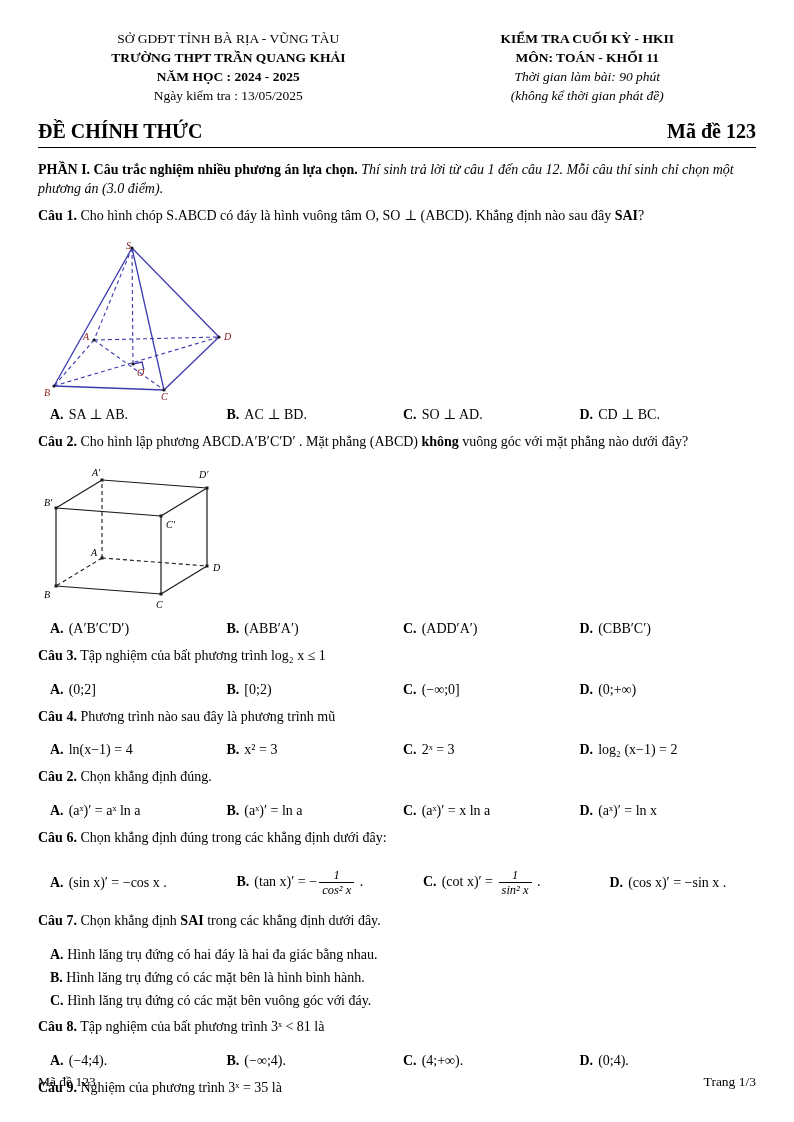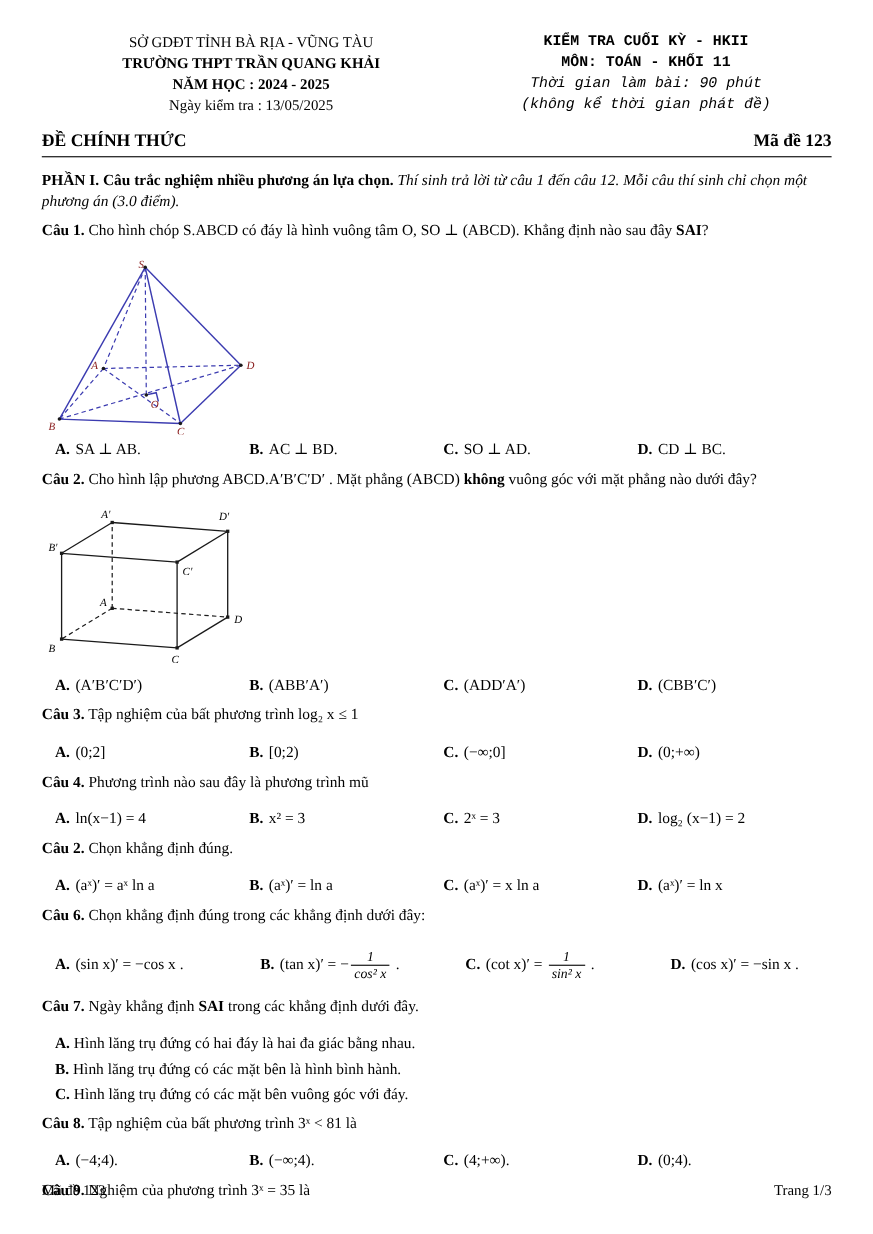--- a/index.html
+++ b/index.html
@@ -1,24 +1,24 @@
 <!DOCTYPE html>
 <html><head>
 <meta charset="utf-8">
 <style>
   html,body{margin:0;padding:0;}
   body{width:794px;height:1122px;background:#ffffff;font-family:"Liberation Serif","DejaVu Serif",serif;color:#000;}
   .page{position:relative;width:794px;height:1122px;padding:30px 38px 16px;box-sizing:border-box;overflow:hidden;}
   .header{display:flex;}
   .h-col{text-align:center;line-height:1.4;font-size:13.5px;}
   .h-left{width:53%;}
-  .h-right{width:47%;font-family:Liberation Mono, monospace;}
+  .h-right{width:47%;}
   .bold{font-weight:bold;}
   .italic{font-style:italic;}
-  .code-row{display:flex;justify-content:space-between;margin-top:14px;font-size:16px;font-weight:bold;}
+  .code-row{display:flex;justify-content:space-between;margin-top:14px;font-size:20px;font-weight:bold;}
   .rule{border:none;border-top:1.7px solid #000;margin:4px 0 12px;}
   .content{font-size:14px;line-height:1.42;}
   .part-head{margin:2px 0 0;}
   .qline{margin-top:7px;}
   .opts{display:grid;grid-template-columns:repeat(4,1fr);padding-left:12px;margin-top:5px;}
   .opts6{display:grid;grid-template-columns:repeat(4,1fr);padding-left:12px;margin-top:4px;align-items:center;min-height:42px;gap:40px;}
   .optline{padding-left:12px;margin-top:3px;}
   .opt b{margin-right:5px;}
   .math{}
   .mu{font-style:normal;}
@@ -176,21 +176,21 @@
     </div>
 
     <p class="qline"><b>Câu 6.</b><span> Chọn khẳng định đúng trong các khẳng định dưới đây:</span></p>
     <div class="opts6">
       <span class="opt"><b>A.</b><span class="math">(sin x)′ = −cos x .</span></span>
       <span class="opt"><b>B.</b><span class="math">(tan x)′ = −</span><span class="frac"><span class="num">1</span><span class="den">cos² x</span></span><span class="math"> .</span></span>
       <span class="opt"><b>C.</b><span class="math">(cot x)′ = </span><span class="frac"><span class="num">1</span><span class="den">sin² x</span></span><span class="math"> .</span></span>
       <span class="opt"><b>D.</b><span class="math">(cos x)′ = −sin x .</span></span>
     </div>
 
-    <p class="qline"><b>Câu 7.</b><span> Ngày khẳng định </span><b>SAI</b><span> trong các khẳng định dưới đây.</span></p>
+    <p class="qline"><b>Câu 7.</b><span> Chọn khẳng định </span><b>SAI</b><span> trong các khẳng định dưới đây.</span></p>
     <div class="optline"><b>A.</b> <span>Hình lăng trụ đứng có hai đáy là hai đa giác bằng nhau.</span></div>
     <div class="optline"><b>B.</b> <span>Hình lăng trụ đứng có các mặt bên là hình bình hành.</span></div>
     <div class="optline"><b>C.</b> <span>Hình lăng trụ đứng có các mặt bên vuông góc với đáy.</span></div>
 
     <p class="qline"><b>Câu 8.</b><span> Tập nghiệm của bất phương trình 3ˣ &lt; 81 là</span></p>
     <div class="opts">
       <span class="opt"><b>A.</b><span class="mu">(−4;4).</span></span>
       <span class="opt"><b>B.</b><span class="mu">(−∞;4).</span></span>
       <span class="opt"><b>C.</b><span class="mu">(4;+∞).</span></span>
       <span class="opt"><b>D.</b><span class="mu">(0;4).</span></span>

